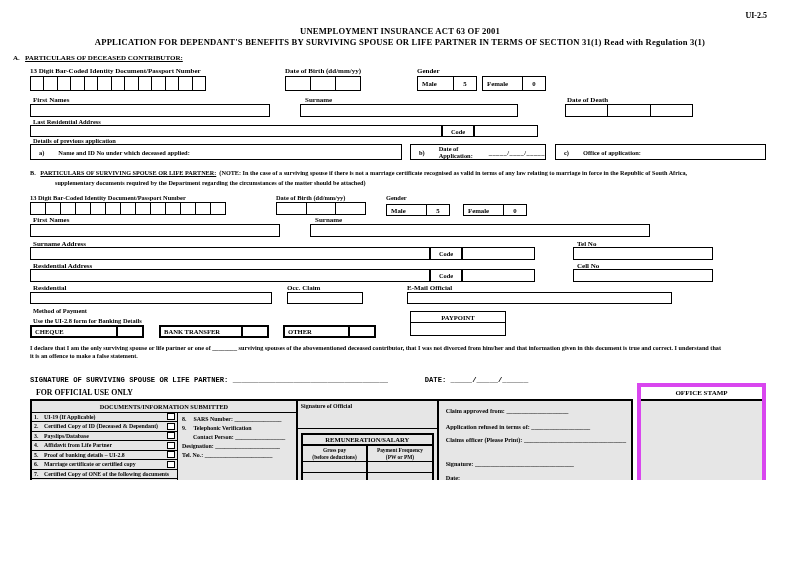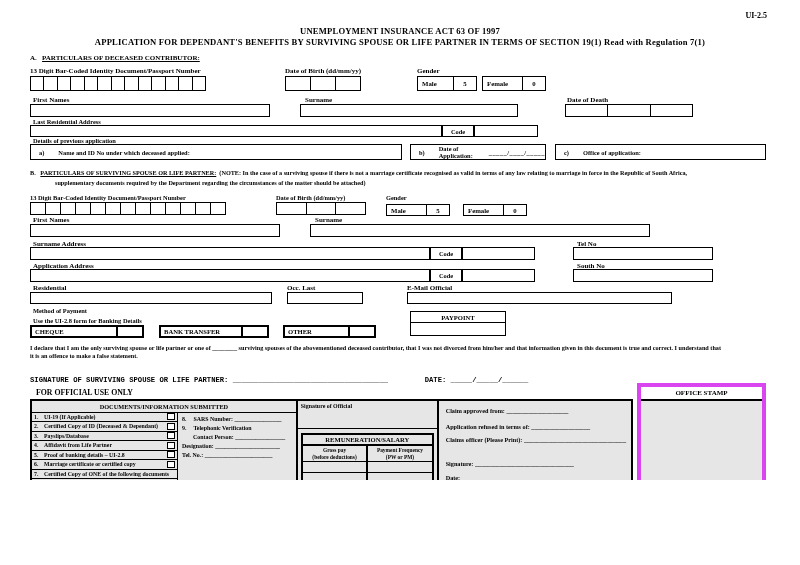--- a/index.html
+++ b/index.html
@@ -84,24 +84,24 @@
   .stamp{border:4px solid #d946ef;background:#e6e6e6;}
   .stamp .sh{background:#fff;border-bottom:2px solid #000;height:14px;display:flex;align-items:center;justify-content:center;
              font-weight:bold;font-size:7px;}
 </style>
 </head>
 <body>
 
 <div class="page">
 
   <div class="abs code" style="top:11px;right:33px">UI-2.5</div>
-  <div class="abs title" style="top:26px">UNEMPLOYMENT INSURANCE ACT 63 OF 1997</div>
-  <div class="abs title" style="top:37px">APPLICATION FOR DEPENDANT'S BENEFITS BY SURVIVING SPOUSE OR LIFE PARTNER IN TERMS OF SECTION 19(1) Read with Regulation 7(1)</div>
-
-  <div class="abs heading" style="left:30px;top:54px">
+  <div class="abs title" style="top:26px">UNEMPLOYMENT INSURANCE ACT 63 OF 2001</div>
+  <div class="abs title" style="top:37px">APPLICATION FOR DEPENDANT'S BENEFITS BY SURVIVING SPOUSE OR LIFE PARTNER IN TERMS OF SECTION 31(1) Read with Regulation 3(1)</div>
+
+  <div class="abs heading" style="left:13px;top:54px">
     <span>A.</span>&nbsp;&nbsp;
     <span class="u">PARTICULARS OF DECEASED CONTRIBUTOR:</span>
   </div>
 
   <div class="abs lbl" style="left:30px;top:67px">13 Digit Bar-Coded Identity Document/Passport Number</div>
   <div class="abs cells" style="left:30px;top:76px;width:176px;height:15px">
       <div class="cell"></div>
       <div class="cell"></div>
       <div class="cell"></div>
       <div class="cell"></div>
@@ -206,30 +206,30 @@
   <div class="abs lbl" style="left:315px;top:216px">Surname</div>
   <div class="abs box" style="left:310px;top:224px;width:340px;height:13px"></div>
 
   <div class="abs lbl" style="left:33px;top:240px">Surname Address</div>
   <div class="abs box" style="left:30px;top:247px;width:400px;height:13px"></div>
   <div class="abs box codecell" style="left:430px;top:247px;width:32px;height:13px">Code</div>
   <div class="abs box" style="left:462px;top:247px;width:73px;height:13px"></div>
   <div class="abs lbl" style="left:577px;top:240px">Tel No</div>
   <div class="abs box" style="left:573px;top:247px;width:140px;height:13px"></div>
 
-  <div class="abs lbl" style="left:33px;top:262px">Application Address</div>
+  <div class="abs lbl" style="left:33px;top:262px">Residential Address</div>
   <div class="abs box" style="left:30px;top:269px;width:400px;height:13px"></div>
   <div class="abs box codecell" style="left:430px;top:269px;width:32px;height:13px">Code</div>
   <div class="abs box" style="left:462px;top:269px;width:73px;height:13px"></div>
-  <div class="abs lbl" style="left:577px;top:262px">South No</div>
+  <div class="abs lbl" style="left:577px;top:262px">Cell No</div>
   <div class="abs box" style="left:573px;top:269px;width:140px;height:13px"></div>
 
   <div class="abs lbl" style="left:33px;top:284px">Residential</div>
   <div class="abs box" style="left:30px;top:292px;width:242px;height:12px"></div>
-  <div class="abs lbl" style="left:287px;top:284px">Occ. Last</div>
+  <div class="abs lbl" style="left:287px;top:284px">Occ. Claim</div>
   <div class="abs box" style="left:287px;top:292px;width:76px;height:12px"></div>
   <div class="abs lbl" style="left:407px;top:284px">E-Mail Official</div>
   <div class="abs box" style="left:407px;top:292px;width:265px;height:12px"></div>
 
   <div class="abs lbl2" style="left:33px;top:307px">Method of Payment</div>
   <div class="abs lbl2" style="left:33px;top:317px">Use the UI-2.8 form for Banking Details</div>
   <div class="abs paypoint" style="left:410px;top:311px;width:96px">
     <div class="ph">PAYPOINT</div>
     <div class="pb"></div>
   </div>

